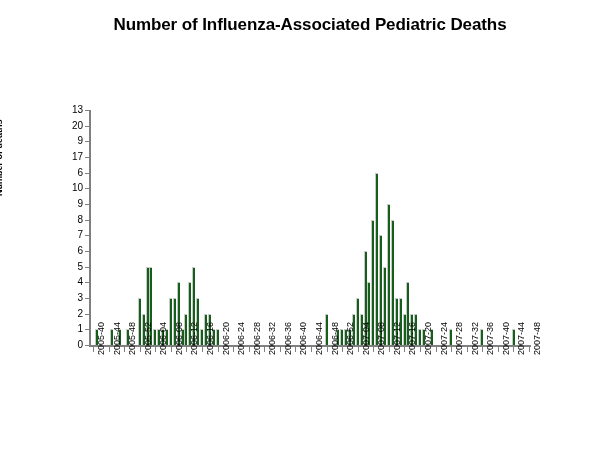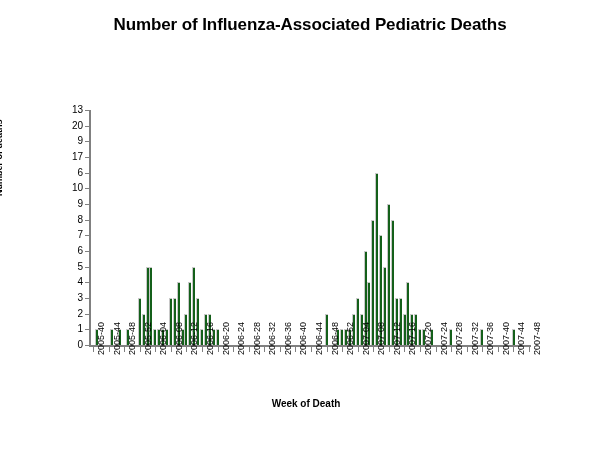--- a/index.html
+++ b/index.html
@@ -365,15 +365,14 @@
       <div class="xlabel" style="left: 333.027px;">2007-20</div>
       <div class="xlabel" style="left: 348.602px;">2007-24</div>
       <div class="xlabel" style="left: 364.177px;">2007-28</div>
       <div class="xlabel" style="left: 379.752px;">2007-32</div>
       <div class="xlabel" style="left: 395.327px;">2007-36</div>
       <div class="xlabel" style="left: 410.903px;">2007-40</div>
       <div class="xlabel" style="left: 426.478px;">2007-44</div>
       <div class="xlabel" style="left: 442.053px;">2007-48</div>
     </div>
 
-  <div class="xlabel-title">Week of Death</div>
 
 </div>
 
 </body></html>

